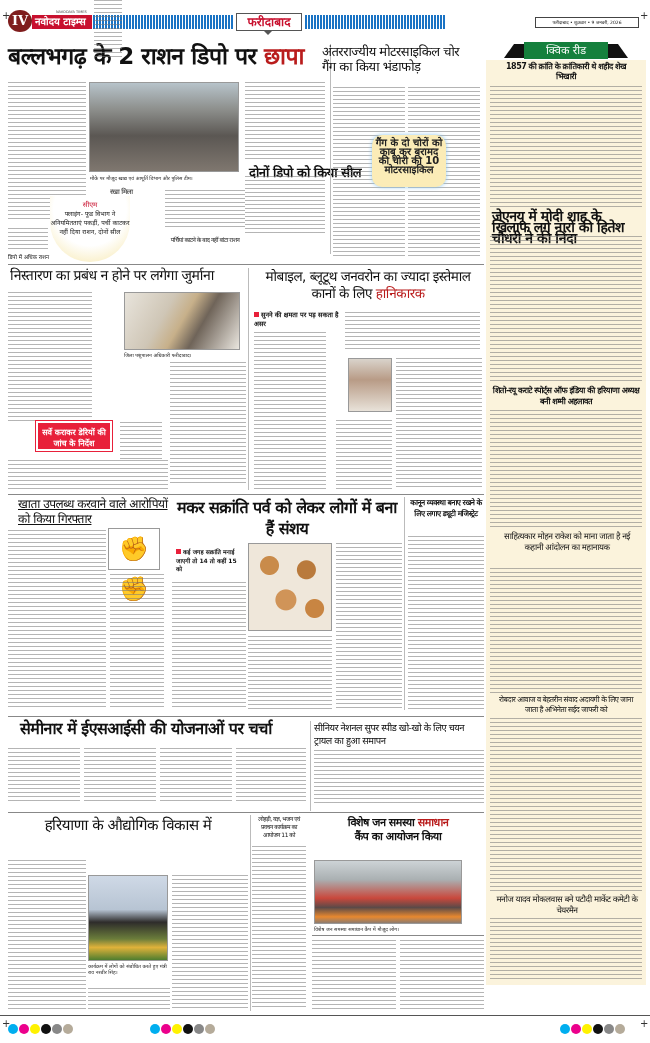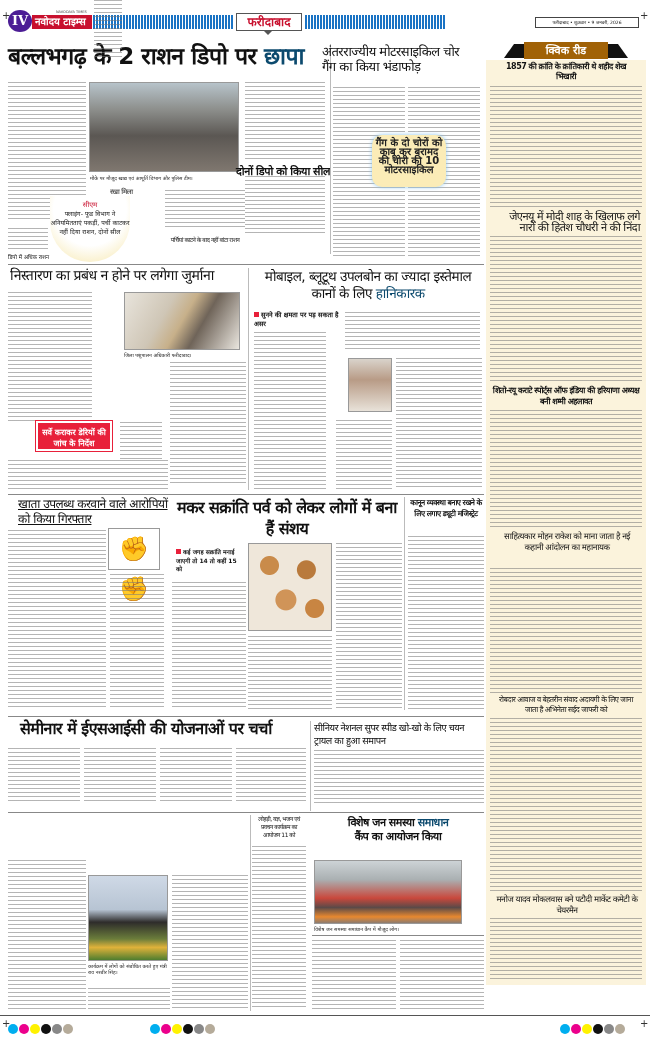--- a/index.html
+++ b/index.html
@@ -8,49 +8,49 @@
 .txt{font-family:"DejaVu Serif",serif;font-size:5px;line-height:7.3px;color:#222;text-align:justify;overflow:hidden}
 .txt::after{content:"";}
 .lines{background:repeating-linear-gradient(to bottom,#777 0,#777 1px,transparent 1px,transparent 4px);opacity:.55}
 .hl{font-family:"DejaVu Sans",sans-serif;font-weight:bold;color:#111;line-height:1.05;letter-spacing:-0.5px}
 .photo{background:linear-gradient(135deg,#6d6a66,#a49c93 40%,#4e4a46 70%,#b8ac9e);border:1px solid #999}
 .cap{font-size:5px;color:#222;font-family:"DejaVu Sans",sans-serif}
 .rule{background:#888;height:1px}
 .vrule{background:#bbb;width:1px}
 .beige{background:#fbf3dc}
 .red{color:#c8102e}
-.blue{color:#0c4a6e}
+.blue{color:#b91c1c}
 .cmyk span{display:inline-block;width:10px;height:10px;border-radius:50%;margin-right:1px}
 </style>
 </head>
 <body>
 
 <div class="abs" style="left:0;top:0;width:650px;height:40px">
   <div class="abs" style="left:2px;top:10px;font-size:10px;color:#333">+</div>
   <div class="abs" style="left:640px;top:10px;font-size:10px;color:#333">+</div>
-  <div class="abs" style="left:8px;top:10px;width:24px;height:22px;background:#4c1d95;color:#fff;border-radius:50%;font-weight:bold;font-size:13px;text-align:center;line-height:22px;font-family:'DejaVu Serif',serif">IV</div>
+  <div class="abs" style="left:8px;top:10px;width:24px;height:22px;background:#7f1d1d;color:#fff;border-radius:50%;font-weight:bold;font-size:13px;text-align:center;line-height:22px;font-family:'DejaVu Serif',serif">IV</div>
   <div class="abs" style="left:56px;top:10px;font-size:3.5px;color:#444">NAVODAYA TIMES</div>
   <div class="abs" style="left:32px;top:15px;width:60px;height:14px;background:#c8102e;color:#fff;font-weight:bold;font-size:10px;line-height:14px;padding-left:3px;white-space:nowrap;overflow:hidden">नवोदय टाइम्स</div>
   <div class="abs" style="left:93px;top:15px;width:140px;height:14px;background:repeating-linear-gradient(90deg,#1a73c4 0,#1a73c4 2px,#fff 2px,#fff 3px)"></div>
   <div class="abs" style="left:305px;top:15px;width:140px;height:14px;background:repeating-linear-gradient(90deg,#1a73c4 0,#1a73c4 2px,#fff 2px,#fff 3px)"></div>
   <div class="abs" style="left:236px;top:13px;width:66px;height:18px;border:1px solid #555;background:#fff;color:#c8102e;font-weight:bold;font-size:12px;text-align:center;line-height:17px">फरीदाबाद</div>
   <div class="abs" style="left:263px;top:30px;width:0;height:0;border-left:5px solid transparent;border-right:5px solid transparent;border-top:5px solid #555"></div>
   <div class="abs" style="left:535px;top:17px;width:104px;height:11px;border:1px solid #444;font-size:4.5px;line-height:10px;text-align:center;white-space:nowrap">फरीदाबाद • शुक्रवार • 9 जनवरी, 2026</div>
 </div>
 
 <div class="abs hl" style="left:8px;top:44px;width:320px;font-size:23px;white-space:nowrap">
   <span>बल्लभगढ़ के 2 राशन डिपो पर</span>
   <span class="blue">छापा</span>
 </div>
 <div class="abs txt lines" style="left:8px;top:82px;width:78px;height:140px"></div>
 <div class="abs" style="left:8px;top:82px;width:78px;height:0;overflow:hidden">फरीदाबाद, 8 जनवरी (ब्यूरो): फरीदाबाद जिले के बल्लभगढ़ क्षेत्र में राशन वितरण व्यवस्था में गड़बड़ियों को लेकर फूड एंड सप्लाई विभाग और सीएम फ्लाइंग की संयुक्त टीम ने गुरुवार को छापेमारी की।</div>
 <div class="abs photo" style="left:89px;top:82px;width:150px;height:90px;background:linear-gradient(180deg,#b7c3ca 0,#8d8f8c 30%,#5b5753 60%,#7f776f 100%)"></div>
 <div class="abs cap" style="left:90px;top:175px;width:150px">मौके पर मौजूद खाद्य एवं आपूर्ति विभाग और पुलिस टीम।</div>
 <div class="abs txt lines" style="left:245px;top:82px;width:80px;height:80px"></div>
-<div class="abs hl" style="left:236px;top:166px;font-size:11px">दोनों डिपो को किया सील</div>
+<div class="abs hl" style="left:249px;top:166px;font-size:13px">दोनों डिपो को किया सील</div>
 <div class="abs txt lines" style="left:245px;top:176px;width:80px;height:60px"></div>
 <div class="abs hl" style="left:110px;top:189px;font-size:7px;font-weight:normal">रखा मिला</div>
 <div class="abs txt lines" style="left:165px;top:190px;width:80px;height:40px"></div>
 <div class="abs hl" style="left:165px;top:237px;width:80px;font-size:6px;text-align:center;font-weight:normal">पर्चियां काटने के बाद नहीं बांटा राशन</div>
 <div class="abs" style="left:50px;top:196px;width:80px;height:66px;border-radius:0 0 40px 40px;background:radial-gradient(circle at 50% 20%,#fff 55%,#f6e6a8 100%);text-align:center;padding-top:4px">
   <div class="red" style="font-size:7px">सीएम</div>
   <div style="font-size:6.3px;line-height:9px;color:#222">फ्लाइंग- फूड विभाग ने अनियमितताएं पकड़ीं, पर्ची काटकर नहीं दिया राशन, दोनों सील</div>
 </div>
 <div class="abs txt lines" style="left:8px;top:228px;width:40px;height:24px"></div>
 <div class="abs" style="left:8px;top:253px;font-size:5.5px">डिपो में अधिक राशन</div>
@@ -59,26 +59,26 @@
 <div class="abs hl" style="left:322px;top:44px;width:150px;font-size:13px;font-weight:normal;line-height:15px">अंतरराज्यीय मोटरसाइकिल चोर गैंग का किया भंडाफोड़</div>
 <div class="abs txt lines" style="left:333px;top:87px;width:72px;height:170px"></div>
 <div class="abs txt lines" style="left:408px;top:87px;width:72px;height:170px"></div>
 <div class="abs" style="left:333px;top:87px;width:0;height:0;overflow:hidden">हथीन, 8 जनवरी (नवोदय टाइम्स): सीआईए (एवीटी) हथीन के इंचार्ज पुलिस टीम ने अंतरराज्यीय मोटरसाइकिल चोर गैंग का भंडाफोड़ करते हुए दो चोरों को गिरफ्तार किया है।</div>
 <div class="abs" style="left:372px;top:135px;width:74px;height:52px;background:#fbecb7;border-radius:10px;box-shadow:0 0 4px #8ec7ee;text-align:center;padding:3px 2px">
   <div style="font-size:10px;font-weight:bold;line-height:9px;color:#222">गैंग के दो चोरों को काबू कर बरामद की चोरी की 10 मोटरसाइकिल</div>
 </div>
 
 <div class="abs beige" style="left:486px;top:60px;width:160px;height:925px"></div>
 <div class="abs" style="left:504px;top:44px;width:124px;height:0;border-bottom:14px solid #111;border-left:10px solid transparent;border-right:10px solid transparent"></div>
-<div class="abs" style="left:524px;top:42px;width:84px;height:17px;background:#a16207;color:#fff;font-weight:bold;font-size:11px;text-align:center;line-height:17px">क्विक रीड</div>
+<div class="abs" style="left:524px;top:42px;width:84px;height:17px;background:#15803d;color:#fff;font-weight:normal;font-size:11px;text-align:center;line-height:17px">क्विक रीड</div>
 
 <div class="abs hl" style="left:500px;top:62px;width:132px;text-align:center;font-size:8px;font-weight:bold;line-height:10px">1857 की क्रांति के क्रांतिकारी थे शहीद शेख भिखारी</div>
 <div class="abs txt lines" style="left:490px;top:86px;width:152px;height:122px"></div>
 
-<div class="abs hl" style="left:492px;top:211px;width:148px;text-align:right;font-size:11px;font-weight:normal;line-height:11px">जेएनयू में मोदी शाह के खिलाफ लगे नारों की हितेश चौधरी ने की निंदा</div>
+<div class="abs hl" style="left:492px;top:211px;width:148px;text-align:left;font-size:14px;font-weight:bold;line-height:11px">जेएनयू में मोदी शाह के खिलाफ लगे नारों की हितेश चौधरी ने की निंदा</div>
 <div class="abs txt lines" style="left:490px;top:236px;width:152px;height:145px"></div>
 
 <div class="abs hl" style="left:492px;top:385px;width:148px;text-align:center;font-size:8px;font-weight:bold;line-height:11px">शितो-रयू कराटे स्पोर्ट्स ऑफ इंडिया की हरियाणा अध्यक्ष बनी शम्मी अहलावत</div>
 <div class="abs txt lines" style="left:490px;top:410px;width:152px;height:118px"></div>
 
 <div class="abs hl" style="left:494px;top:531px;width:146px;text-align:center;font-size:8.5px;font-weight:normal;line-height:11px">साहित्यकार मोहन राकेश को माना जाता है नई कहानी आंदोलन का महानायक</div>
 <div class="abs txt lines" style="left:490px;top:568px;width:152px;height:125px"></div>
 
 <div class="abs hl" style="left:492px;top:695px;width:148px;text-align:center;font-size:7.5px;font-weight:normal;line-height:10px">रोबदार आवाज व बेहतरीन संवाद अदायगी के लिए जाना जाता है अभिनेता सईद जाफरी को</div>
 <div class="abs txt lines" style="left:490px;top:718px;width:152px;height:175px"></div>
@@ -94,21 +94,21 @@
 <div class="abs" style="left:8px;top:292px;width:0;height:0;overflow:hidden">फरीदाबाद, 8 जनवरी (सूत्रधार): पशु चिकित्सा एवं पशुपालन विभाग ने डेयरी संचालकों को निर्देश दिए हैं।</div>
 <div class="abs photo" style="left:124px;top:292px;width:116px;height:58px;background:linear-gradient(120deg,#e8e4dc 0,#cfc6b6 35%,#c7b08a 50%,#6f6459 65%,#eae6df 100%)"></div>
 <div class="abs cap" style="left:124px;top:352px;width:116px">जिला पशुपालन अधिकारी फरीदाबाद।</div>
 <div class="abs" style="left:36px;top:421px;width:76px;height:30px;background:#e8203a;color:#fff;font-weight:bold;font-size:8px;text-align:center;line-height:11px;padding-top:4px;border:2px solid #fff;outline:1px solid #e8203a">सर्वे कराकर डेरियों की जांच के निर्देश</div>
 <div class="abs txt lines" style="left:120px;top:422px;width:42px;height:40px"></div>
 <div class="abs txt lines" style="left:170px;top:362px;width:76px;height:122px"></div>
 <div class="abs txt lines" style="left:8px;top:460px;width:160px;height:30px"></div>
 
 <div class="vrule abs" style="left:248px;top:268px;height:222px"></div>
 <div class="abs hl" style="left:254px;top:268px;width:228px;font-size:13.5px;text-align:center;font-weight:normal;line-height:17px">
-  <span>मोबाइल, ब्लूटूथ उपलबोन का ज्यादा इस्तेमाल कानों के लिए</span>
+  <span>मोबाइल, ब्लूटूथ जनवरोन का ज्यादा इस्तेमाल कानों के लिए</span>
   <span class="blue">हानिकारक</span>
 </div>
 <div class="abs" style="left:254px;top:311px;width:88px;font-size:6.5px;font-weight:bold;line-height:9px">
   <span style="display:inline-block;width:5px;height:5px;background:#e8203a;margin-right:2px"></span><span>सुनने की क्षमता पर पड़ सकता है असर</span>
 </div>
 <div class="abs txt lines" style="left:254px;top:332px;width:72px;height:158px"></div>
 <div class="abs" style="left:254px;top:332px;width:0;height:0;overflow:hidden">फरीदाबाद, 8 जनवरी (ब्यूरो): लंबे समय तक ईयरफोन का इस्तेमाल करने से सुनने की क्षमता प्रभावित हो सकती है।</div>
 <div class="abs txt lines" style="left:345px;top:312px;width:135px;height:40px"></div>
 <div class="abs photo" style="left:348px;top:358px;width:44px;height:54px;background:linear-gradient(180deg,#d9d3cb 0,#b89b86 40%,#e8e2d9 100%)"></div>
 <div class="abs txt lines" style="left:396px;top:358px;width:86px;height:132px"></div>
@@ -148,20 +148,21 @@
 <div class="abs" style="left:8px;top:748px;width:0;height:0;overflow:hidden">गुरुग्राम, 5 जनवरी (संवाद): श्रम विभाग, हरियाणा सरकार द्वारा कर्मचारी राज्य बीमा निगम की योजनाओं पर सेमीनार का आयोजन किया गया।</div>
 
 <div class="vrule abs" style="left:310px;top:721px;height:90px"></div>
 <div class="abs hl" style="left:314px;top:721px;width:170px;font-size:9.5px;font-weight:normal;line-height:13px">सीनियर नेशनल सुपर स्पीड खो-खो के लिए चयन ट्रायल का हुआ समापन</div>
 <div class="abs txt lines" style="left:314px;top:750px;width:170px;height:54px"></div>
 <div class="abs" style="left:314px;top:750px;width:0;height:0;overflow:hidden">गुरुग्राम, 8 जनवरी (अ): सीनियर नेशनल सुपर स्पीड खो-खो चैंपियनशिप के लिए हरियाणा राज्य टीम का चयन ट्रायल संपन्न हुआ।</div>
 
 <div class="rule abs" style="left:8px;top:812px;width:476px"></div>
 
 <div class="abs hl" style="left:10px;top:815px;width:236px;font-size:15px;text-align:center;font-weight:normal;line-height:20px">
+  <div>हरियाणा के औद्योगिक विकास में</div>
 </div>
 <div class="abs txt lines" style="left:8px;top:860px;width:78px;height:150px"></div>
 <div class="abs" style="left:8px;top:860px;width:0;height:0;overflow:hidden">बहादुरगढ़, 8 जनवरी (अ): गुरुग्राम हरियाणा के औद्योगिक विकास को मजबूती देने के लिए राज्य सरकार बजट प्रस्तावों में कोई कमी नहीं आने देगी।</div>
 <div class="abs photo" style="left:88px;top:875px;width:80px;height:86px;background:linear-gradient(180deg,#cfd9e6 0,#b7c4d3 40%,#2e2c2b 55%,#6b7d3b 75%,#e0b23a 85%,#4e7d2f 100%)"></div>
 <div class="abs cap" style="left:88px;top:963px;width:84px">कार्यक्रम में लोगों को संबोधित करते हुए मंत्री राव नरबीर सिंह।</div>
 <div class="abs txt lines" style="left:88px;top:988px;width:82px;height:22px"></div>
 <div class="abs txt lines" style="left:172px;top:875px;width:76px;height:135px"></div>
 
 <div class="vrule abs" style="left:250px;top:815px;height:196px"></div>
 <div class="abs hl" style="left:252px;top:815px;width:54px;font-size:6px;font-weight:normal;line-height:8px;text-align:center">लोहड़ी, यज्ञ, भजन एवं प्रवचन कार्यक्रम का आयोजन 11 को</div>

